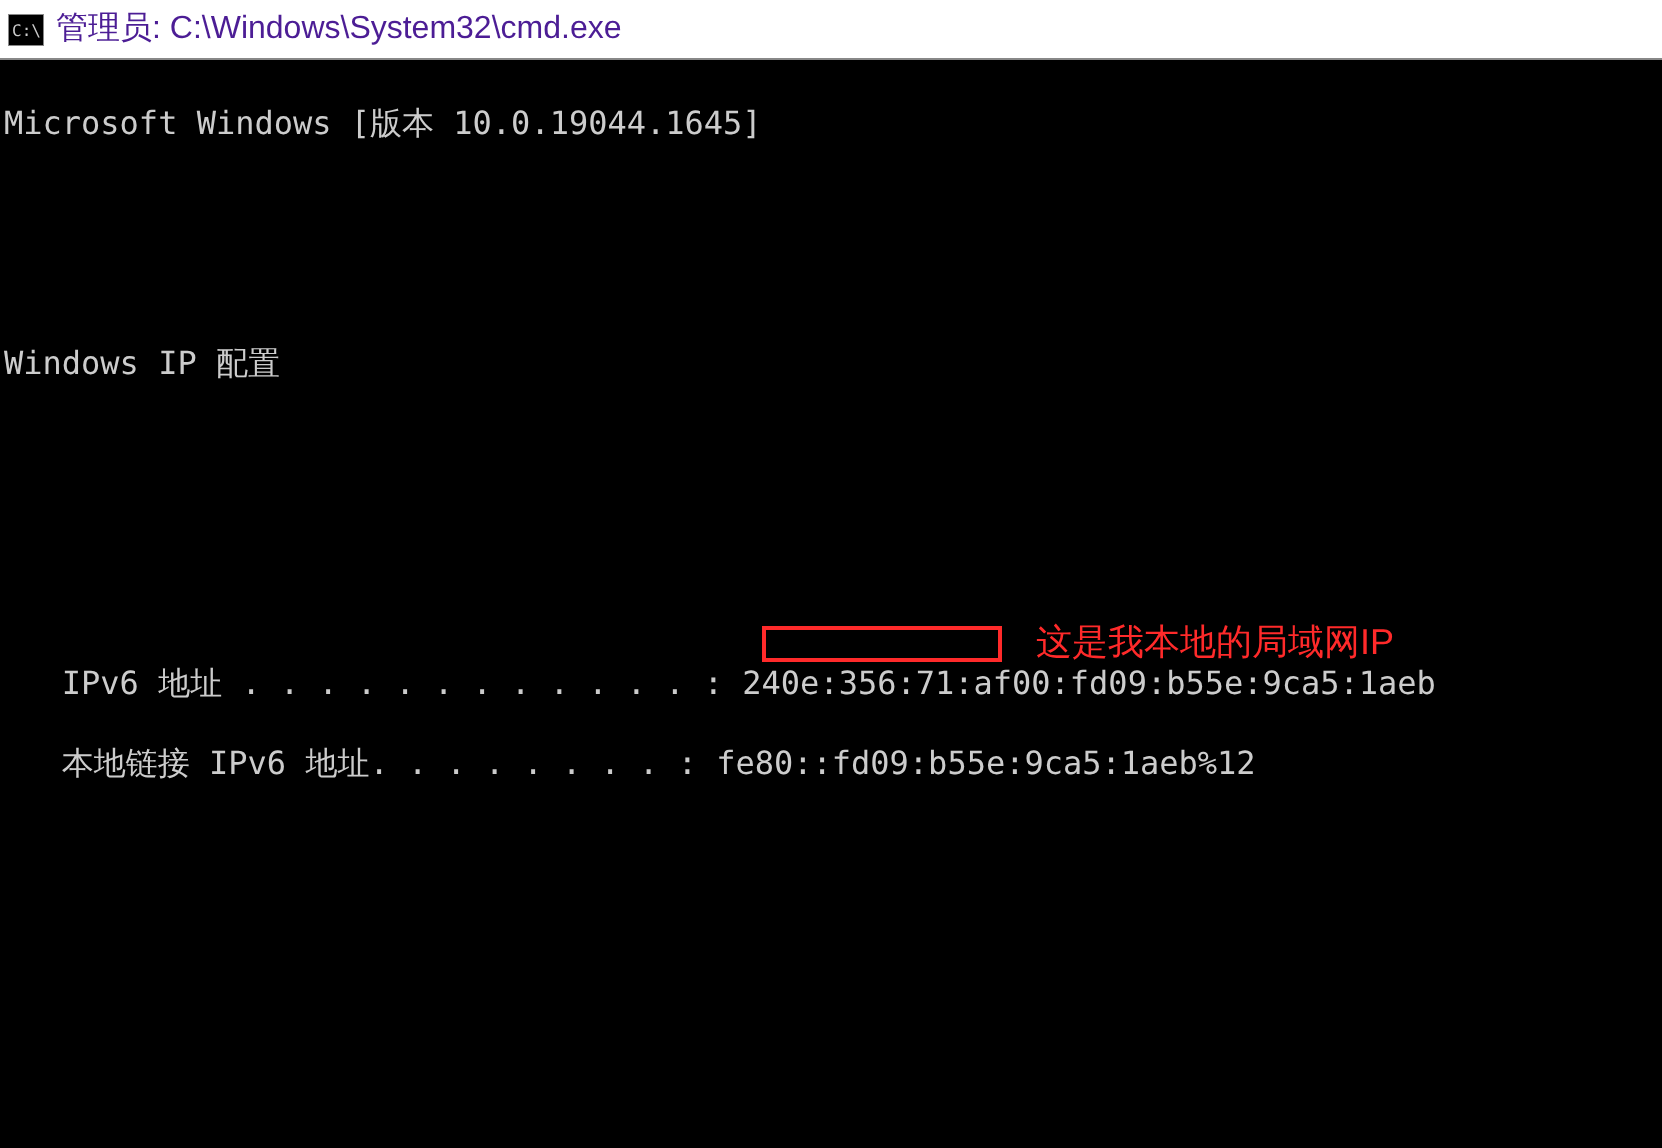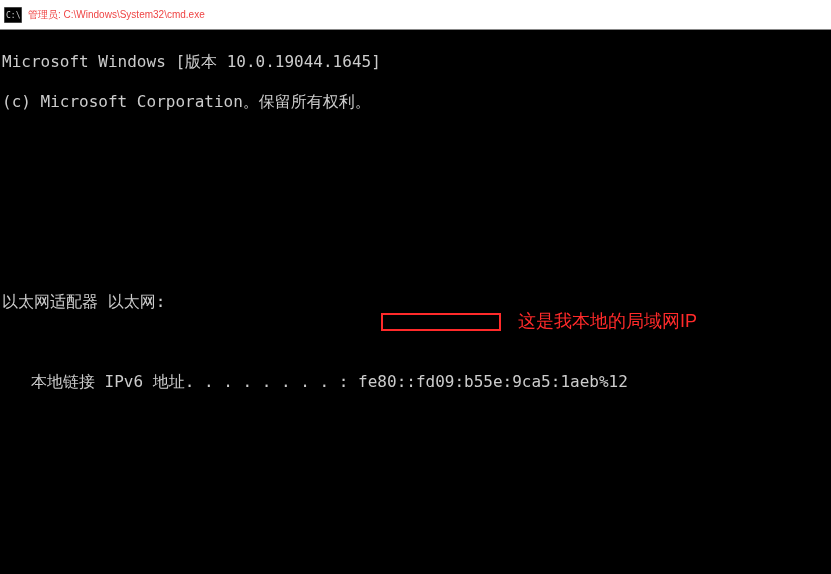--- a/index.html
+++ b/index.html
@@ -24,22 +24,22 @@
   .titlebar-icon {
     width: 18px;
     height: 16px;
     margin-right: 6px;
     display: inline-flex;
     align-items: center;
     justify-content: center;
   }
   .titlebar-title {
     font-family: "Microsoft YaHei", sans-serif;
-    font-size: 10px;
-    color: #ef4444;
+    font-size: 16px;
+    color: #4c1d95;
   }
   .terminal {
     padding: 2px 2px;
     white-space: pre;
     line-height: 20px;
     letter-spacing: 0;
     background: #000;
     color: #cccccc;
     position: relative;
   }
@@ -66,27 +66,27 @@
     <svg width="18" height="16" viewBox="0 0 18 16">
       <rect x="0" y="0" width="18" height="16" fill="#000" stroke="#888" stroke-width="1"></rect>
       <text x="2" y="11" font-size="8" fill="#ccc" font-family="monospace">C:\</text>
     </svg>
   </span>
   <span class="titlebar-title">管理员: C:\Windows\System32\cmd.exe</span>
 </div>
 
 <div class="terminal">
 <div class="line">Microsoft Windows [版本 10.0.19044.1645]</div>
-<div class="line">(c) Microsoft Corporation。保留所有权利。</div>
+<div class="line">&nbsp;</div>
+<div class="line">&nbsp;</div>
+<div class="line">Windows IP 配置</div>
 <div class="line">&nbsp;</div>
 <div class="line">&nbsp;</div>
 <div class="line">&nbsp;</div>
-<div class="line">&nbsp;</div>
-<div class="line">以太网适配器 以太网:</div>
-<div class="line">&nbsp;</div>
+<div class="line"><span>   IPv6 地址 . . . . . . . . . . . . : </span><span>240e:356:71:af00:fd09:b55e:9ca5:1aeb</span></div>
 <div class="line"><span>   本地链接 IPv6 地址. . . . . . . . : </span><span>fe80::fd09:b55e:9ca5:1aeb%12</span></div>
 
 
 
 
 
 
 
 
 

